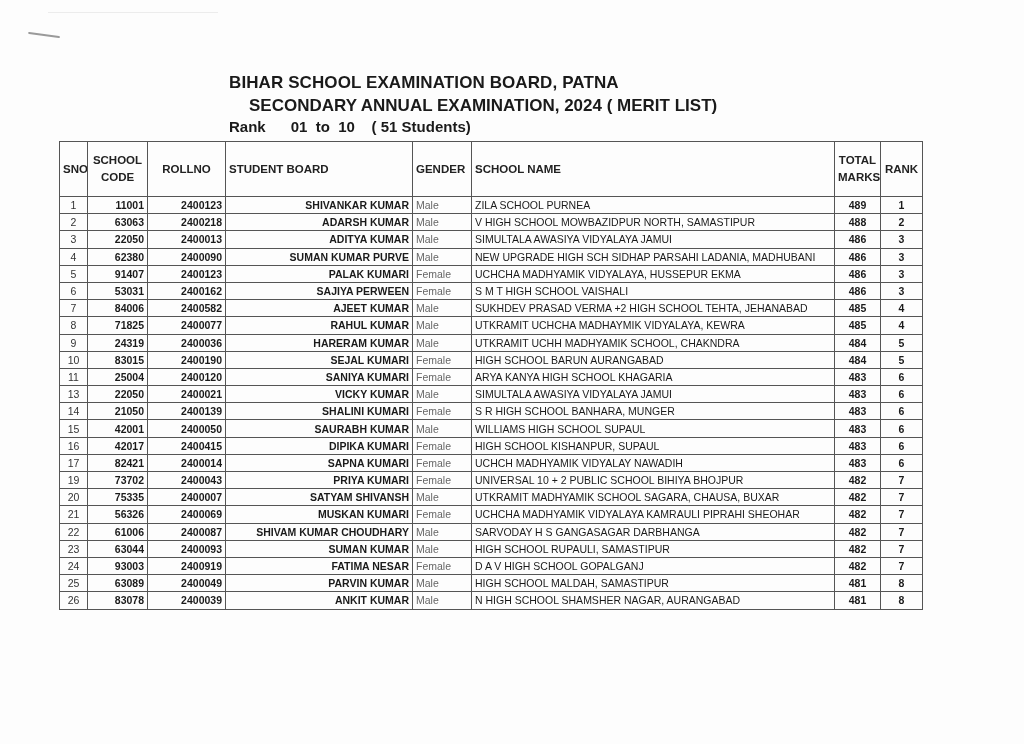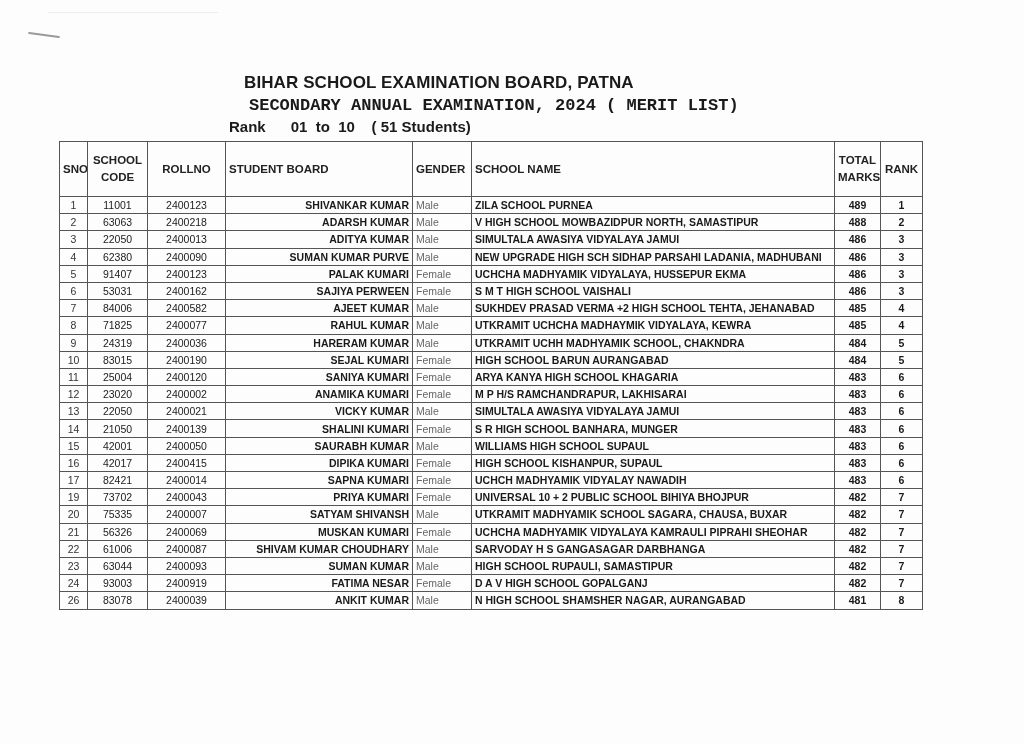--- a/index.html
+++ b/index.html
@@ -8,47 +8,47 @@
     font-family: "Liberation Sans", "DejaVu Sans", sans-serif; color: #1a1a1a;
   }
   .scan-mark {
     position: absolute; left: 28px; top: 34px; width: 32px; height: 2px;
     background: #9a9a9a; transform: rotate(8deg); border-radius: 1px;
   }
   .faint-line {
     position: absolute; left: 48px; top: 12px; width: 170px; height: 1px; background: #ececec;
   }
   .title1 {
-    position: absolute; left: 229px; top: 73px; font-size: 17px; font-weight: bold; letter-spacing: 0.1px; margin-left: 15px;
+    position: absolute; left: 229px; top: 73px; font-size: 17px; font-weight: bold; letter-spacing: 0.1px;
   }
   .title2 {
-    position: absolute; left: 249px; top: 96px; font-size: 17px; font-weight: bold; font-family: Liberation Mono, monospace;
+    position: absolute; left: 249px; top: 96px; font-size: 17px; font-weight: bold;
   }
   .title3 {
     position: absolute; left: 229px; top: 118px; font-size: 15px; font-weight: bold;
     white-space: pre;
   }
   table.merit {
     position: absolute; left: 59px; top: 141px; width: 863px;
     border-collapse: collapse; table-layout: fixed;
   }
   table.merit th, table.merit td {
     border: 1px solid #555; padding: 0 3px; overflow: hidden; white-space: nowrap;
   }
   table.merit th {
     height: 54px; font-size: 11.5px; font-weight: bold; color: #222; line-height: 17px;
   }
   table.merit td { height: 16.2px; font-size: 10.5px; line-height: 16px; }
   .c { text-align: center; }
   .l { text-align: left; }
   td.sno { font-size: 10px; color: #333; }
-  td.code, td.roll { font-weight: normal; font-size: 11px; }
+  td.code, td.roll { font-weight: bold; font-size: 11px; text-align: right; }
   td.name { font-weight: bold; font-size: 10px; text-align: right; }
   td.gender { color: #666; font-size: 10.5px; }
-  td.school { font-weight: bold; font-size: 8.6px; }
+  td.school { font-weight: normal; font-size: 8.6px; }
   td.marks, td.rank { font-weight: bold; font-size: 11px; }
 </style>
 </head>
 <body>
 
 <div class="faint-line"></div>
 <div class="scan-mark"></div>
 
 <div class="title1">BIHAR SCHOOL EXAMINATION BOARD, PATNA</div>
 <div class="title2">SECONDARY ANNUAL EXAMINATION, 2024 ( MERIT LIST)</div>
@@ -182,30 +182,20 @@
         <td class="c sno">11</td>
         <td class="c code">25004</td>
         <td class="c roll">2400120</td>
         <td class="l name">SANIYA KUMARI</td>
         <td class="l gender">Female</td>
         <td class="l school">ARYA KANYA HIGH SCHOOL KHAGARIA</td>
         <td class="c marks">483</td>
         <td class="c rank">6</td>
       </tr>
       <tr>
-        <td class="c sno">12</td>
-        <td class="c code">23020</td>
-        <td class="c roll">2400002</td>
-        <td class="l name">ANAMIKA KUMARI</td>
-        <td class="l gender">Female</td>
-        <td class="l school">M P H/S RAMCHANDRAPUR, LAKHISARAI</td>
-        <td class="c marks">483</td>
-        <td class="c rank">6</td>
-      </tr>
-      <tr>
         <td class="c sno">13</td>
         <td class="c code">22050</td>
         <td class="c roll">2400021</td>
         <td class="l name">VICKY KUMAR</td>
         <td class="l gender">Male</td>
         <td class="l school">SIMULTALA AWASIYA VIDYALAYA JAMUI</td>
         <td class="c marks">483</td>
         <td class="c rank">6</td>
       </tr>
       <tr>
@@ -302,20 +292,30 @@
         <td class="c sno">24</td>
         <td class="c code">93003</td>
         <td class="c roll">2400919</td>
         <td class="l name">FATIMA NESAR</td>
         <td class="l gender">Female</td>
         <td class="l school">D A V HIGH SCHOOL GOPALGANJ</td>
         <td class="c marks">482</td>
         <td class="c rank">7</td>
       </tr>
       <tr>
+        <td class="c sno">25</td>
+        <td class="c code">63089</td>
+        <td class="c roll">2400049</td>
+        <td class="l name">PARVIN KUMAR</td>
+        <td class="l gender">Male</td>
+        <td class="l school">HIGH SCHOOL MALDAH, SAMASTIPUR</td>
+        <td class="c marks">481</td>
+        <td class="c rank">8</td>
+      </tr>
+      <tr>
         <td class="c sno">26</td>
         <td class="c code">83078</td>
         <td class="c roll">2400039</td>
         <td class="l name">ANKIT KUMAR</td>
         <td class="l gender">Male</td>
         <td class="l school">N HIGH SCHOOL SHAMSHER NAGAR, AURANGABAD</td>
         <td class="c marks">481</td>
         <td class="c rank">8</td>
       </tr>
     </tbody>

